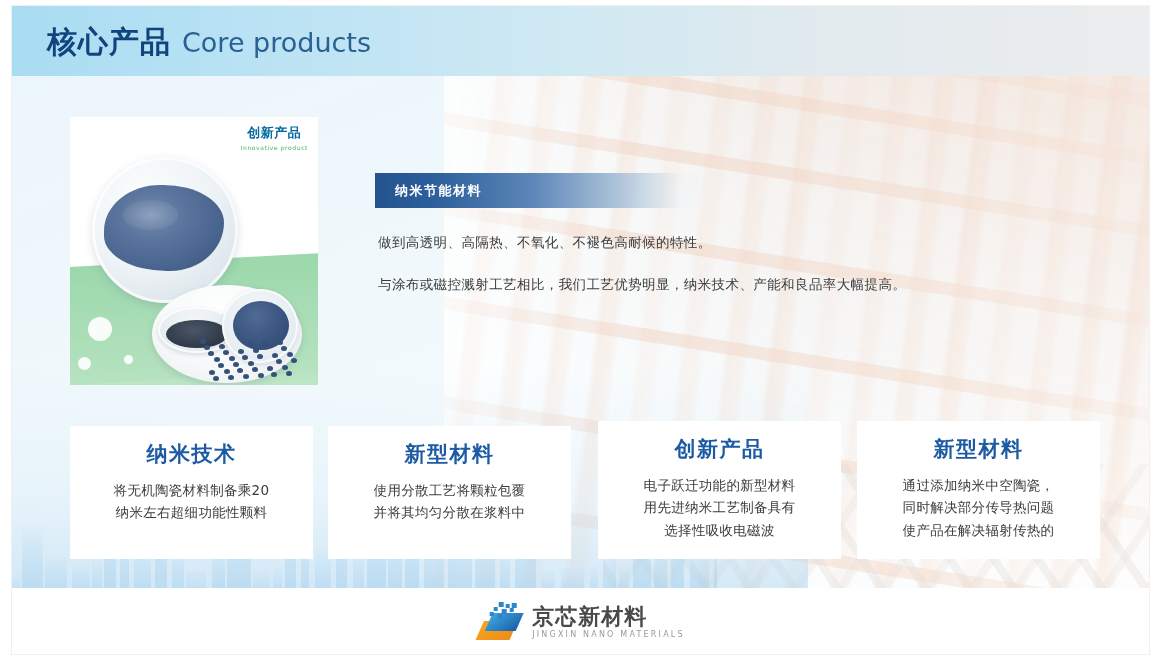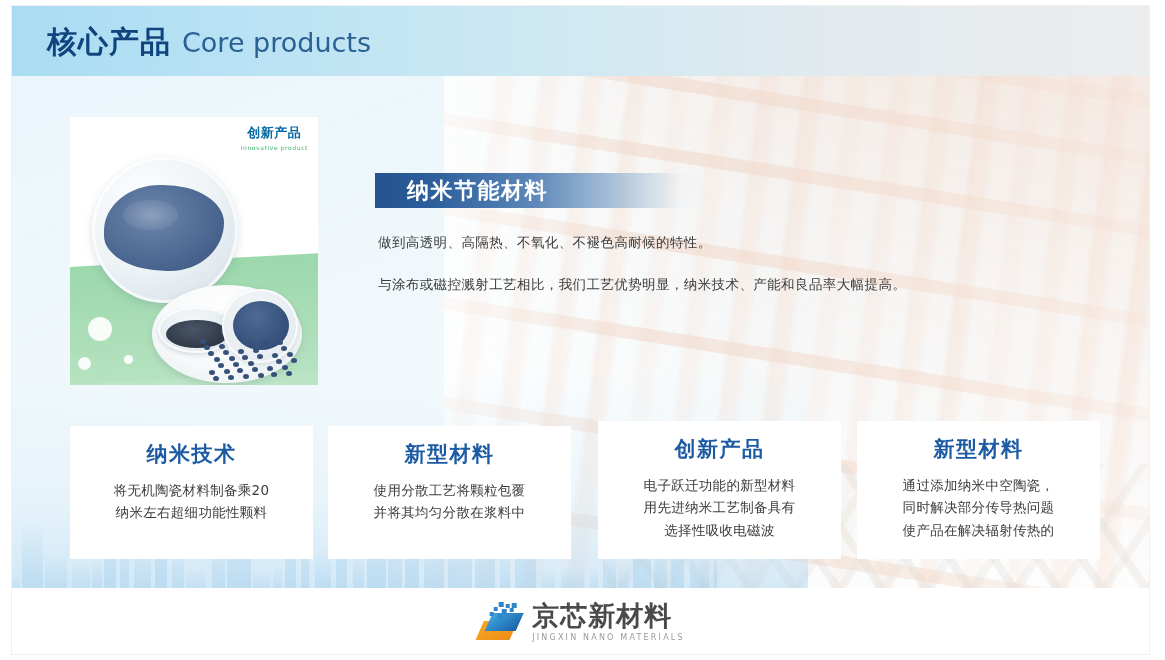--- a/index.html
+++ b/index.html
@@ -178,22 +178,22 @@
   .bubble { position:absolute; border-radius:50%; background:rgba(255,255,255,0.92); }
 
   
   .banner {
     position:absolute; left:363px; top:167px;
     width:330px; height:35px;
     background:linear-gradient(to right,#24538f 0%,#2c5f9c 18%,#5d87b8 48%,#a8c0d8 72%,rgba(226,234,242,0.25) 92%,rgba(255,255,255,0) 100%);
     display:flex; align-items:center;
   }
   .banner-text {
-    color:#ffffff; font-size:22px; font-weight:bold;
-    padding-left:32px; letter-spacing:1.5px;
+    color:#ffffff; font-size:13px; font-weight:bold;
+    padding-left:20px; letter-spacing:1.5px;
   }
   .para-list { position:absolute; left:366px; top:230px; width:660px; }
   .para {
     font-size:13.5px; color:#3a3a3a; line-height:1;
     margin-bottom:28px; letter-spacing:0.4px;
   }
 
   
   .cards { position:absolute; left:58px; top:400px; width:1030px; height:160px; }
   .card {
@@ -227,21 +227,21 @@
     transform:skewX(-24deg);
   }
   .lm-blue {
     position:absolute; left:12px; bottom:11px;
     width:31px; height:18px;
     background:linear-gradient(135deg,#3fa9e0,#1a5fa8);
     transform:skewX(-24deg);
   }
   .lm-px { position:absolute; background:#2f86c9; }
   .logo-text { display:flex; flex-direction:column; }
-  .logo-cn { font-size:27px; font-weight:bold; color:#4a4a4a; letter-spacing:1px; line-height:1.05; }
+  .logo-cn { font-size:22px; font-weight:bold; color:#4a4a4a; letter-spacing:1px; line-height:1.05; }
   .logo-en { font-size:8px; color:#9a9a9a; letter-spacing:2.2px; margin-top:2px; }
 </style>
 </head>
 <body>
 
 <div class="slide">
   <div class="slide-inner">
 
     <div class="bg-base"></div>
     <div class="bg-photo"></div>

